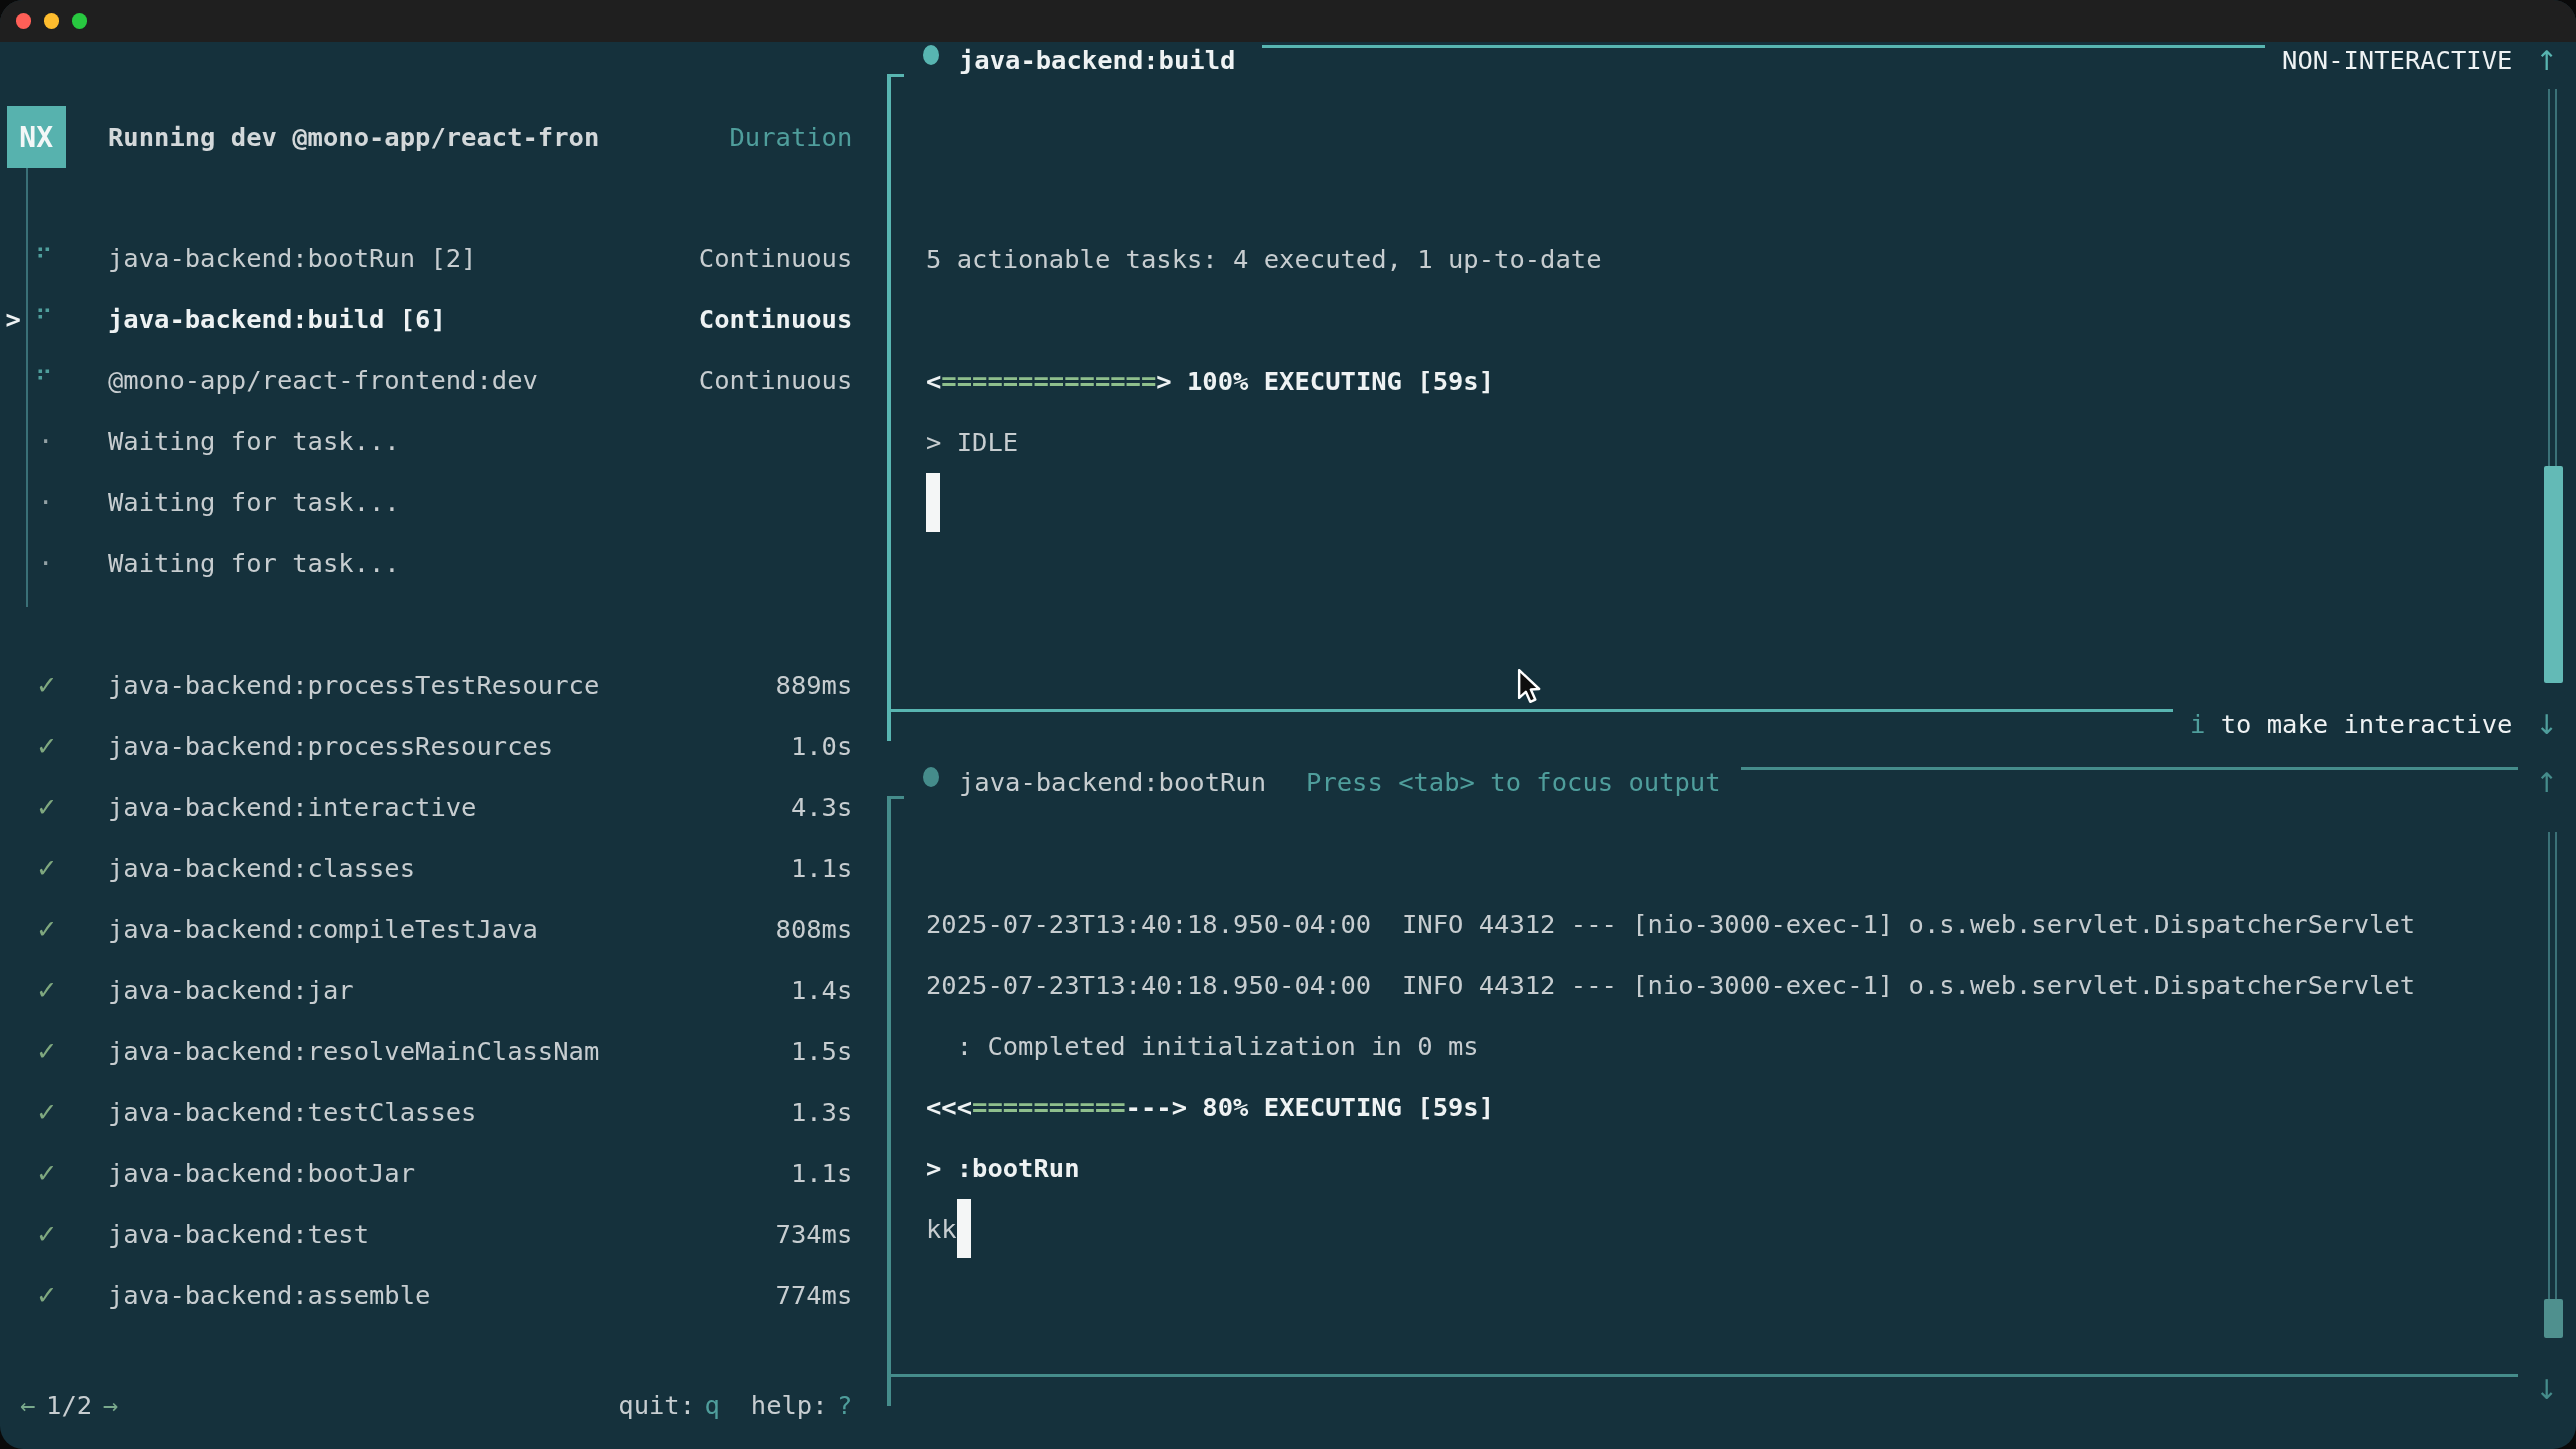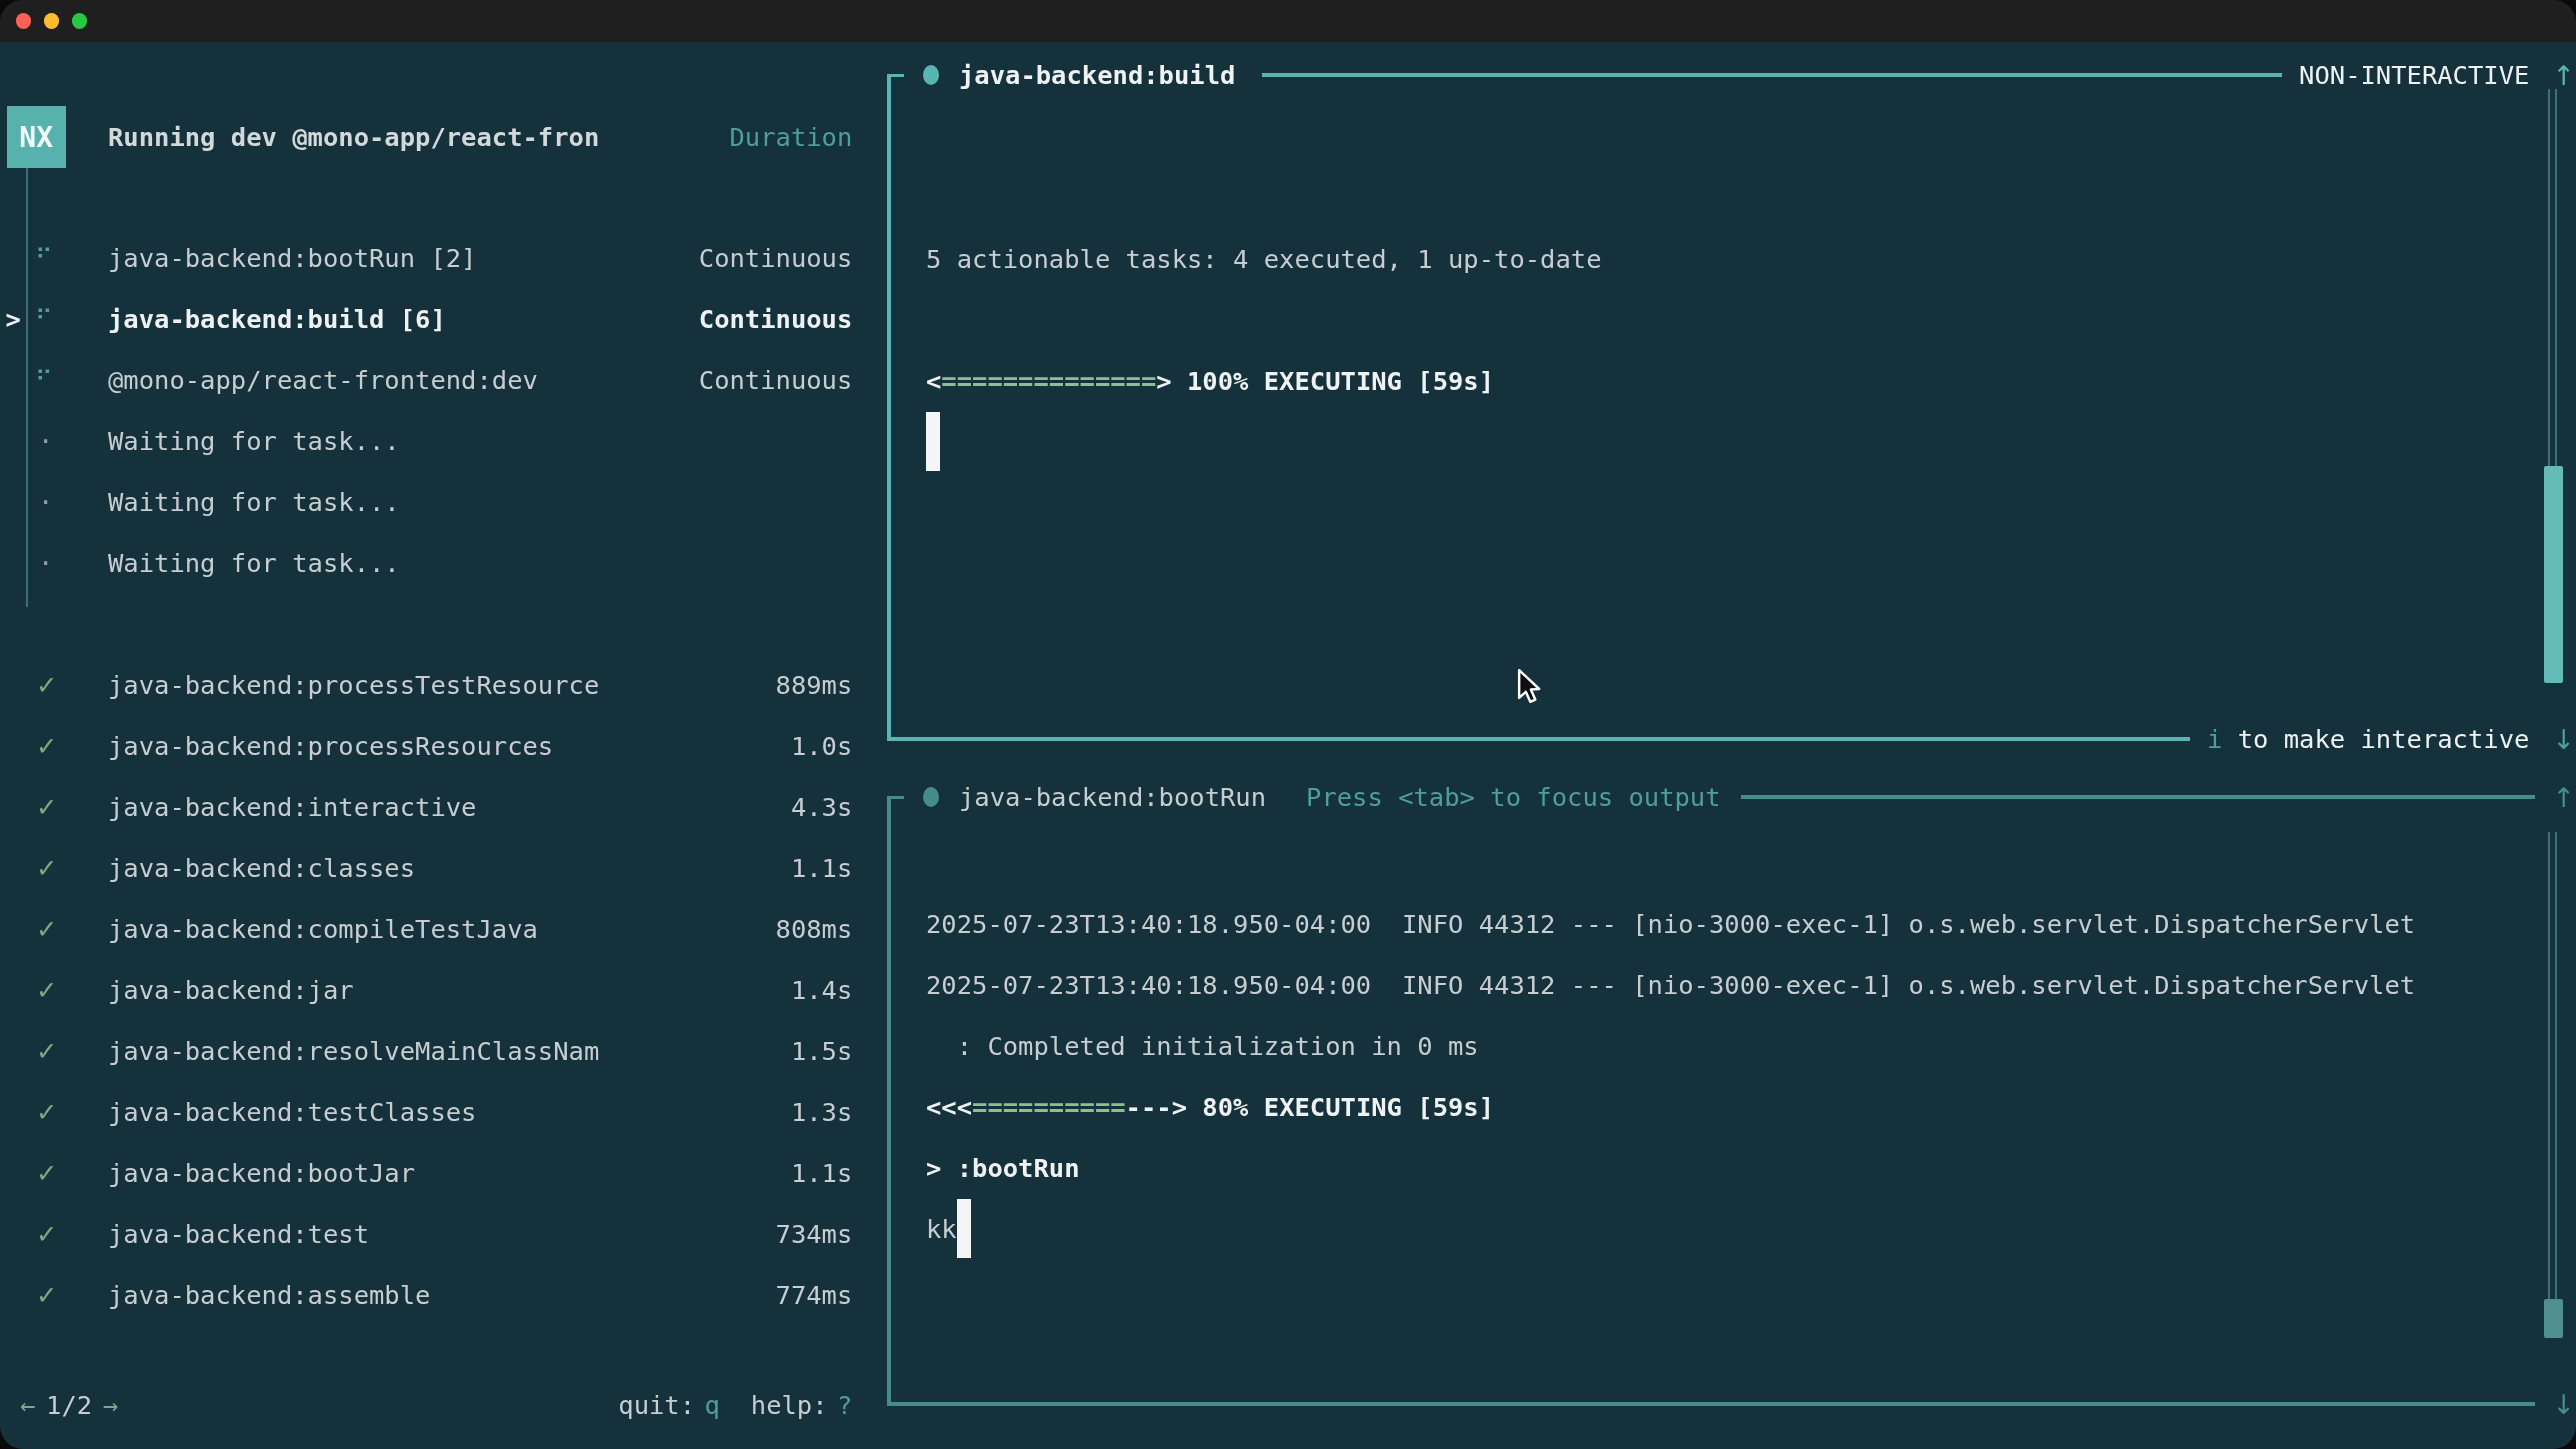--- a/index.html
+++ b/index.html
@@ -44,21 +44,21 @@
   .tstatus{position:absolute;right:6.7px;}
   .sb-footer{position:absolute;left:0;top:1375px;width:859px;height:60px;display:flex;align-items:center;padding-left:20px;padding-right:6.7px;box-sizing:border-box;}
   .spacer{flex:1;}
 
   
   .pline{height:3.4px;}
   .p1c{background:var(--tealbr);}
   .p2c{background:var(--tealdim);}
   .vborder{position:absolute;width:4px;}
   .stub{position:absolute;width:17.4px;height:3.4px;}
-  .phead{position:absolute;left:904px;right:0;height:60px;display:flex;align-items:center;padding-right:1px;box-sizing:border-box;}
+  .phead{position:absolute;left:904px;right:0;height:60px;display:flex;padding-right:18px;box-sizing:border-box;}
   .pbullet{width:16px;height:20px;border-radius:50%;margin-left:19px;flex:none;}
   .ptitle{margin-left:20px;}
   .grow{flex:1;}
   .arrow{margin-left:23px;font-family:"DejaVu Sans",sans-serif;font-size:27px;}
   .pcontent{position:absolute;left:926px;right:87px;}
   .cursor{width:14px;height:59px;background:#f4f6f6;flex:none;}
   .track{position:absolute;width:2px;background:var(--track);}
   .thumb{position:absolute;width:19px;border-radius:2px;}
 
   .mouse{position:absolute;left:1515px;top:669px;}
@@ -201,20 +201,23 @@
       <span class="t">5 actionable tasks: 4 executed, 1 up-to-date</span>
     </div>
     <div class="row"></div>
     <div class="row">
       <span class="t b bright">&lt;</span>
         <span class="t b green">==============</span>
         <span class="t b bright">&gt;</span>
         <span class="t b bright"> 100% EXECUTING [59s]</span>
     </div>
     <div class="row">
+      <span class="t">&gt; IDLE</span>
+    </div>
+    <div class="row">
       <div class="cursor"></div>
     </div>
   </div>
 
   <div class="track" style="left:2548px;top:89px;height:378px;"></div>
   <div class="track" style="left:2555px;top:89px;height:378px;"></div>
   <div class="thumb" style="left:2544px;top:466px;height:217px;background:var(--thumb1);"></div>
 
   <div class="phead" style="top:709px;left:887px;">
     <div class="pline p1c grow" style="margin-right:17.4px;"></div>

